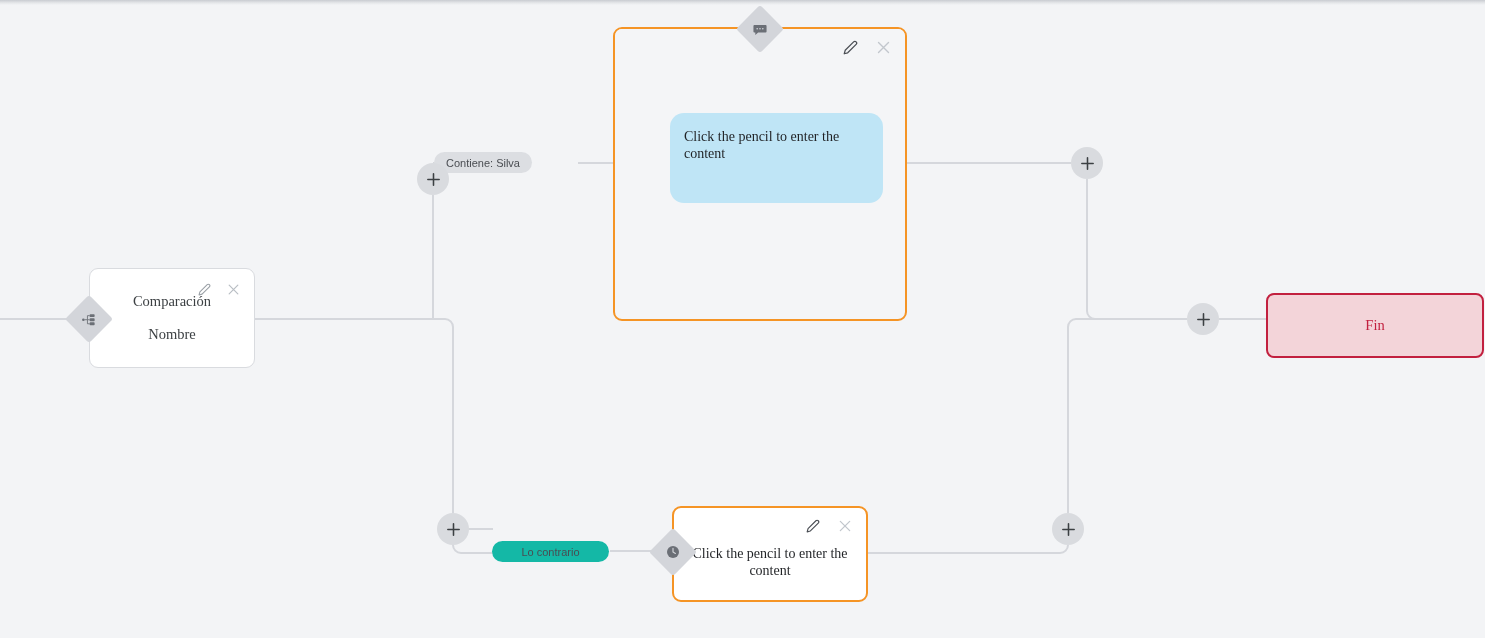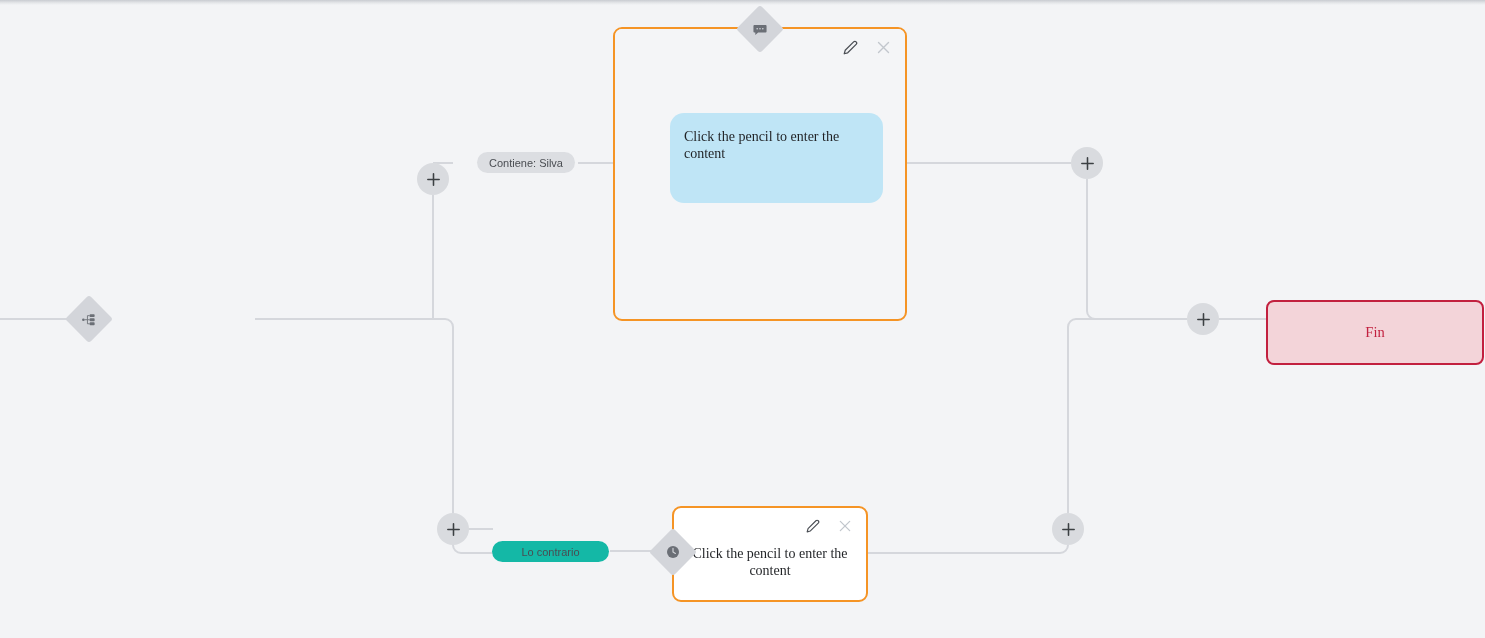--- a/index.html
+++ b/index.html
@@ -107,21 +107,21 @@
     text-align: center;
   }
   #wait-node .txt {
     font-size: 14px; line-height: 1.25; color: #1f2124;
     padding: 16px 12px 0 12px;
     width: 100%;
   }
 
   
   #fin-node {
-    left: 1266px; top: 300px;
+    left: 1266px; top: 293px;
     width: 218px; height: 65px;
     background: #f3d4d9;
     border: 2px solid #c2203f;
     border-radius: 8px;
     display: flex; align-items: center; justify-content: center;
   }
   #fin-node .lbl { font-size: 14.5px; color: #c2203f; }
 
   
   .plus {
@@ -174,34 +174,50 @@
       <path d="M453,529 h40"></path>
       <path d="M610,551 H656"></path>
       <path d="M453,529 V545 a8,8 0 0 0 8,8 h32"></path>
       <path d="M868,553 H1060 a8,8 0 0 0 8,-8 V545"></path>
       <path d="M1068,513 V327 a8,8 0 0 1 8,-8 H1187"></path>
 
       <path d="M1219,319 H1266"></path>
     </g>
   </svg>
 
+  <div class="node comparison">
+    <div class="tools">
+      <span>
+        <svg class="icn" width="13" height="13" viewBox="0 0 24 24" fill="none" stroke="#9aa0a6" stroke-width="2" stroke-linecap="round" stroke-linejoin="round">
+          <path d="M17 3a2.8 2.8 0 1 1 4 4L7.5 20.5 2 22l1.5-5.5z"></path>
+        </svg>
+      </span>
+      <span>
+        <svg class="icn" width="13" height="13" viewBox="0 0 24 24" fill="none" stroke="#b9bec4" stroke-width="2.2" stroke-linecap="round">
+          <path d="M4 4 L20 20 M20 4 L4 20"></path>
+        </svg>
+      </span>
+    </div>
+    <div class="line1">Comparación</div>
+    <div class="line2">Nombre</div>
+  </div>
 
   <div class="diamond" style="left:72px; top:302px;">
     <span class="dicon">
       <svg class="icn" width="15" height="15" viewBox="0 0 24 24" fill="#6b6f76">
         <circle cx="3" cy="12" r="2.1"></circle>
         <rect x="13" y="3.2" width="8" height="4.6" rx="1.2"></rect>
         <rect x="13" y="9.7" width="8" height="4.6" rx="1.2"></rect>
         <rect x="13" y="16.2" width="8" height="4.6" rx="1.2"></rect>
         <path d="M5 12 H9.5 V5.5 H13 M9.5 12 H13 M9.5 12 V18.5 H13" stroke="#6b6f76" stroke-width="1.4" fill="none"></path>
       </svg>
     </span>
   </div>
 
-  <div class="elabel gray" style="left:477px; top:152px;">Contiene: Silva</div>
+  <div class="elabel gray" style="left:434px; top:152px;">Contiene: Silva</div>
 
   <div class="elabel white" style="left:492px; top:541px; width:117px;">Lo contrario</div>
 
   <div class="node ocard" id="msg-node">
     <div class="tools">
       <span>
         <svg class="icn" width="15" height="15" viewBox="0 0 24 24" fill="none" stroke="#4b4f55" stroke-width="2" stroke-linecap="round" stroke-linejoin="round">
           <path d="M17 3a2.8 2.8 0 1 1 4 4L7.5 20.5 2 22l1.5-5.5z"></path>
         </svg>
       </span>

